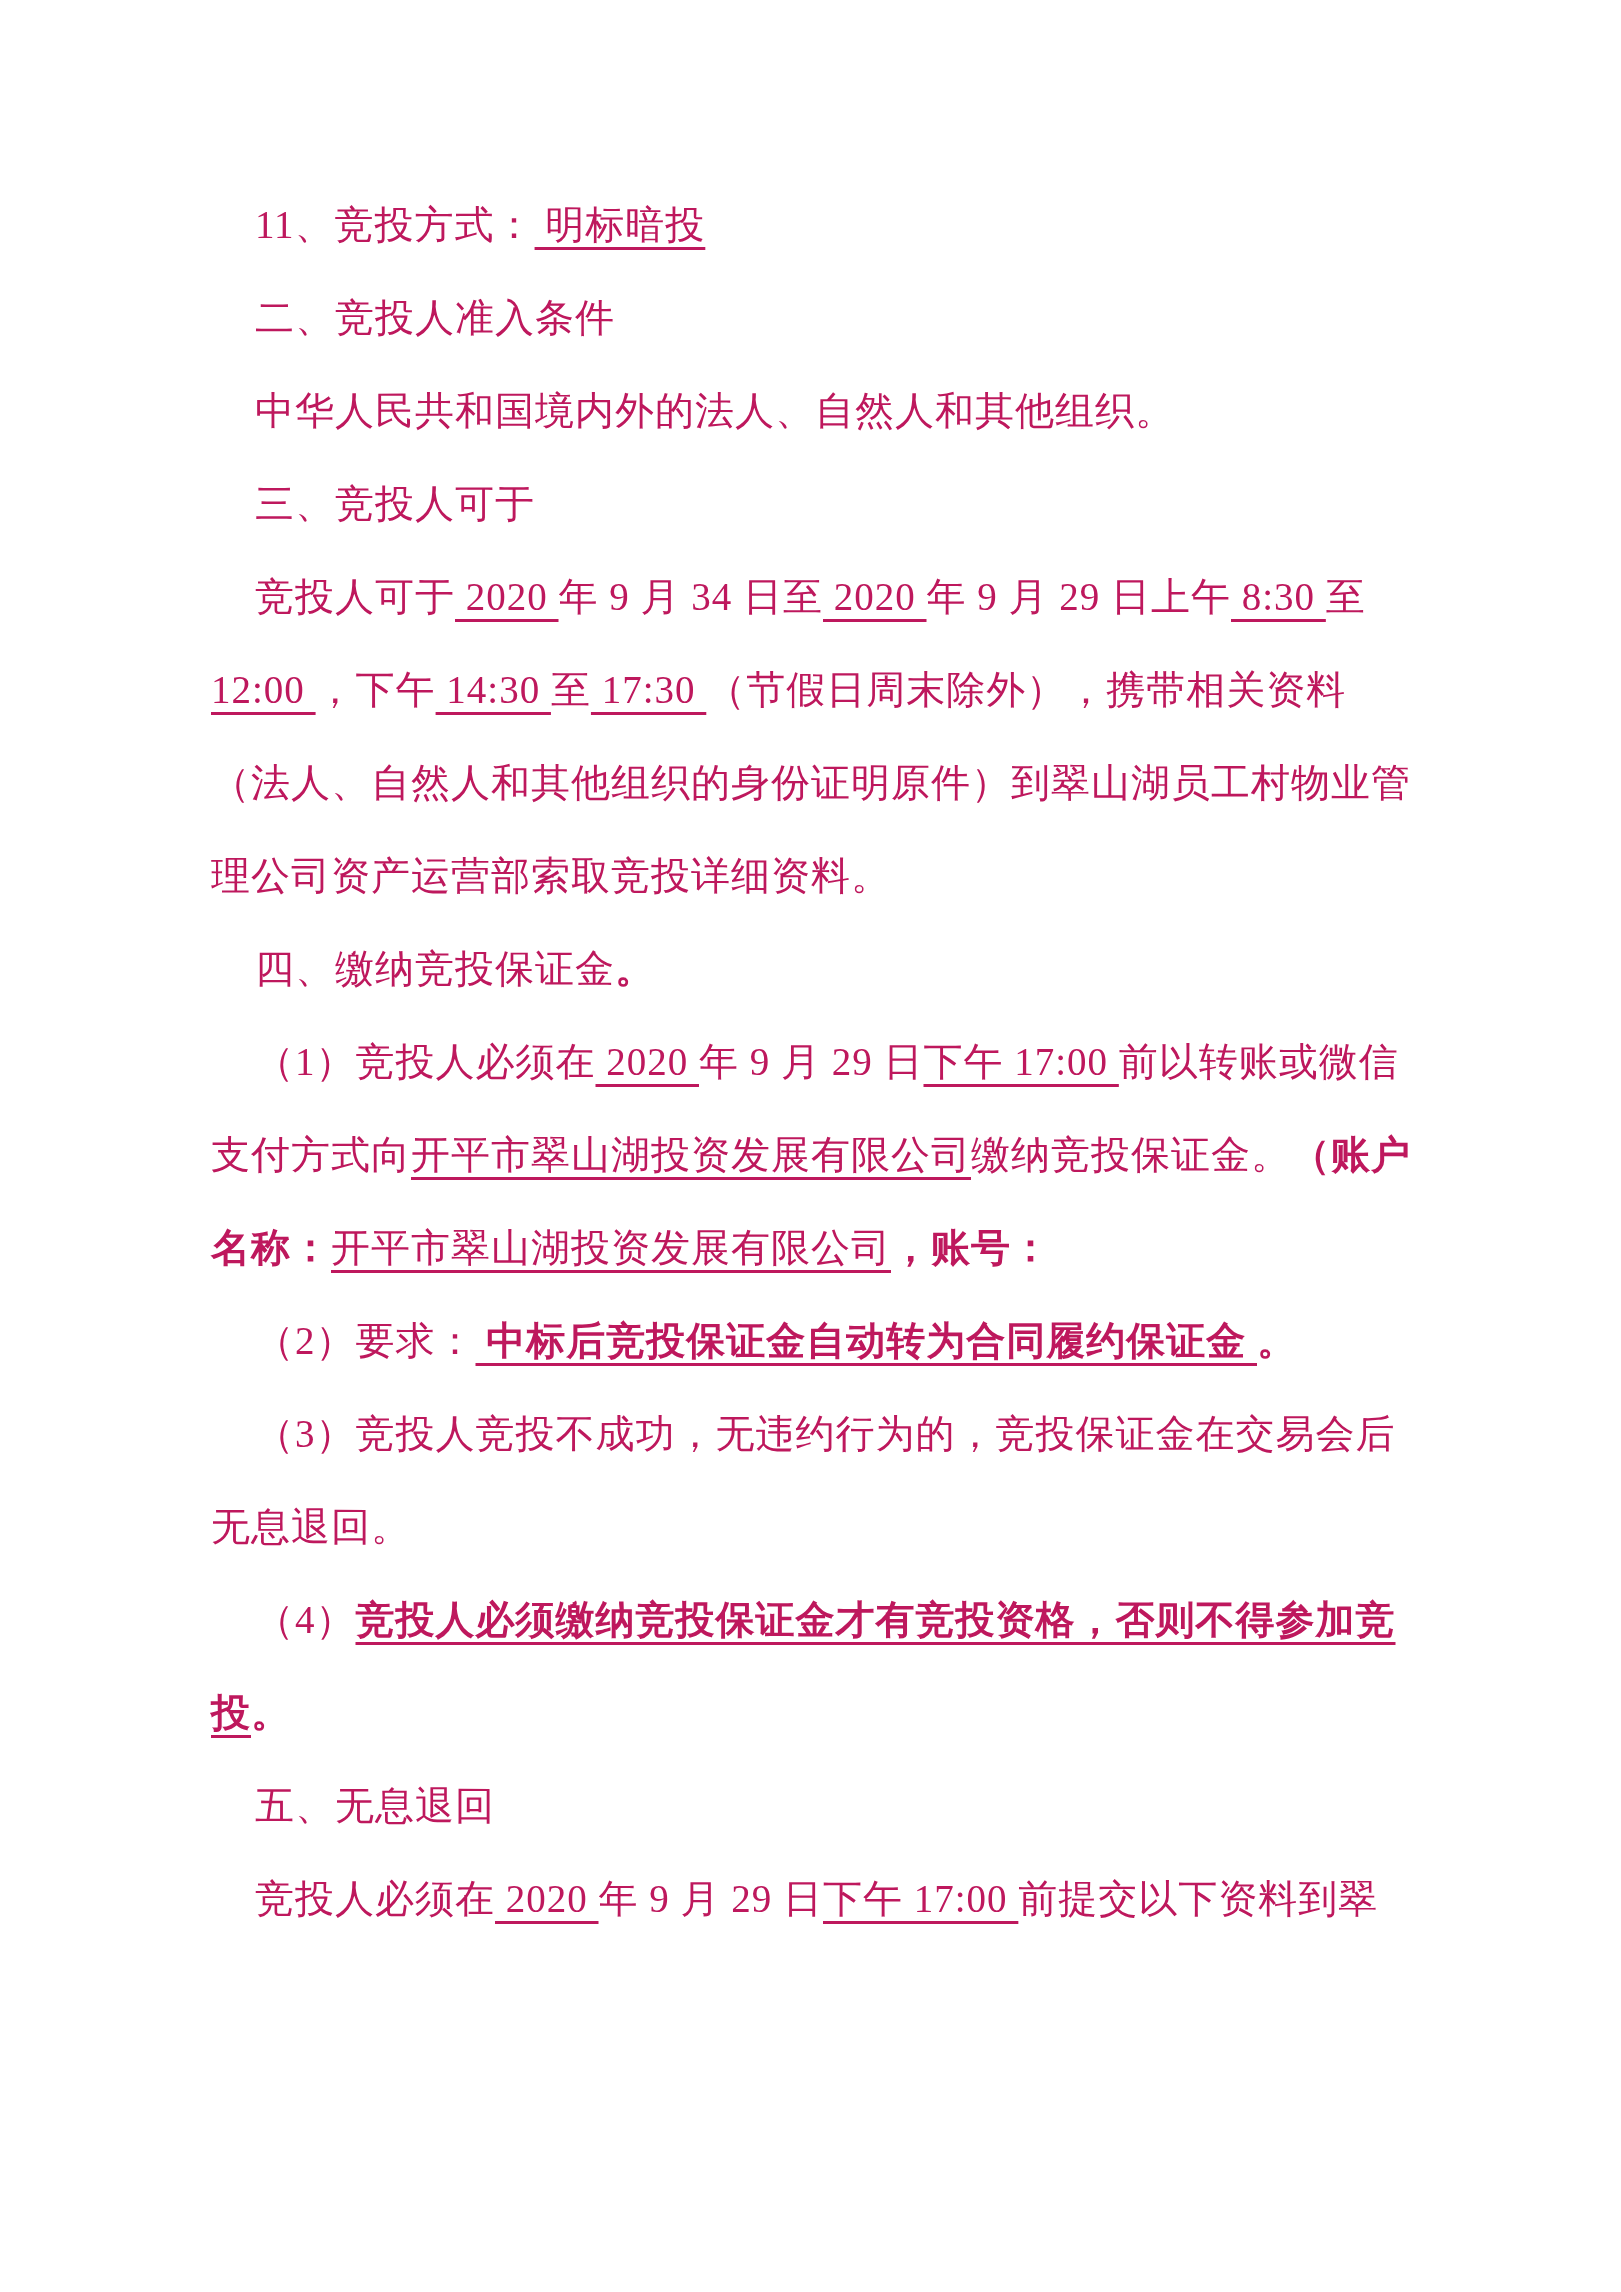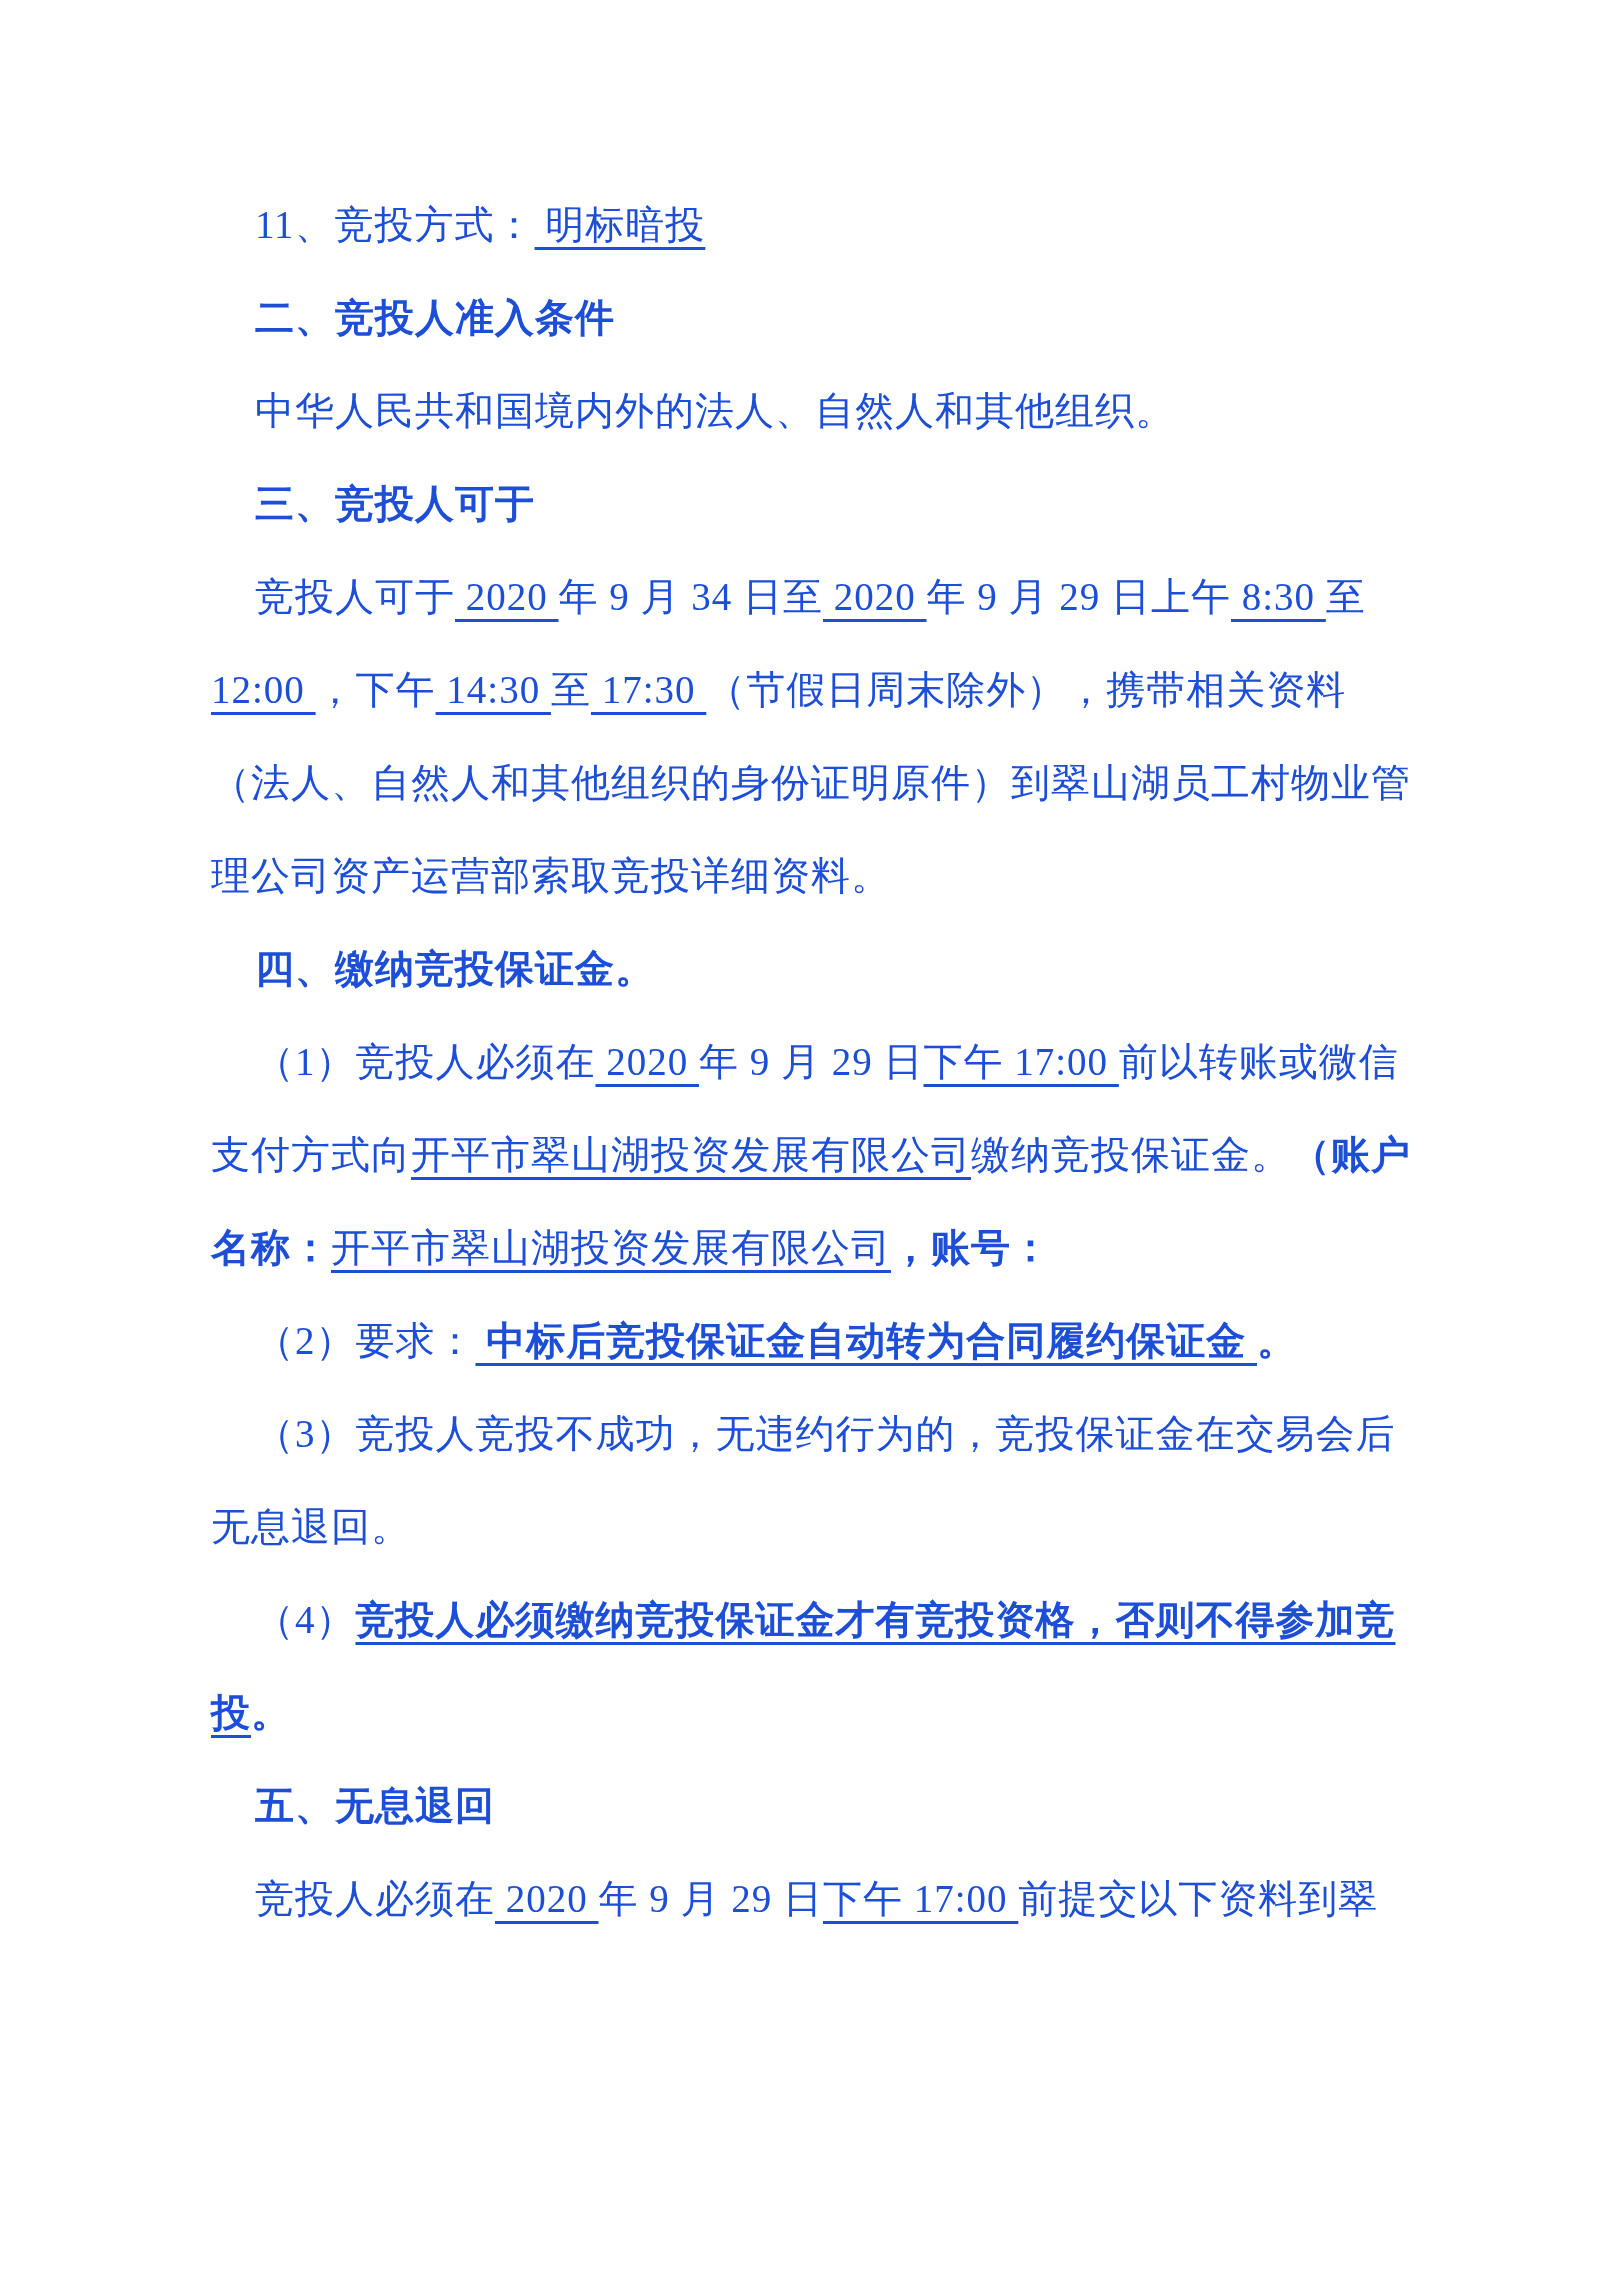--- a/index.html
+++ b/index.html
@@ -7,21 +7,21 @@
     padding: 0;
     background: #ffffff;
   }
   .page {
     position: relative;
     width: 1621px;
     height: 2293px;
     background: #ffffff;
     overflow: hidden;
     font-family: "Liberation Serif", "DejaVu Serif", serif;
-    color: #1d4ed8;
+    color: #be185d;
   }
   .content {
     position: absolute;
     top: 178px;
     left: 211px;
     width: 1215px;
     font-size: 39px;
   }
   .line {
     line-height: 93px;
@@ -36,21 +36,21 @@
     text-decoration: underline;
     text-decoration-thickness: 2.9px;
     text-underline-offset: 8.8px;
   }
   .seg.bu {
     font-weight: bold;
     text-decoration: underline;
     text-decoration-thickness: 3.4px;
     text-underline-offset: 8.8px;
   }
-  .line.heading .seg { font-weight: bold; }
+  .line.heading .seg { font-weight: normal; }
   .line.heading .seg.plainmark { font-weight: bold; }
 </style>
 </head>
 <body>
 
 <div class="page">
   <div class="content">
 
     <div class="line indent">
       <span class="seg">11、竞投方式：</span><span class="seg u">&nbsp;明标暗投</span>

